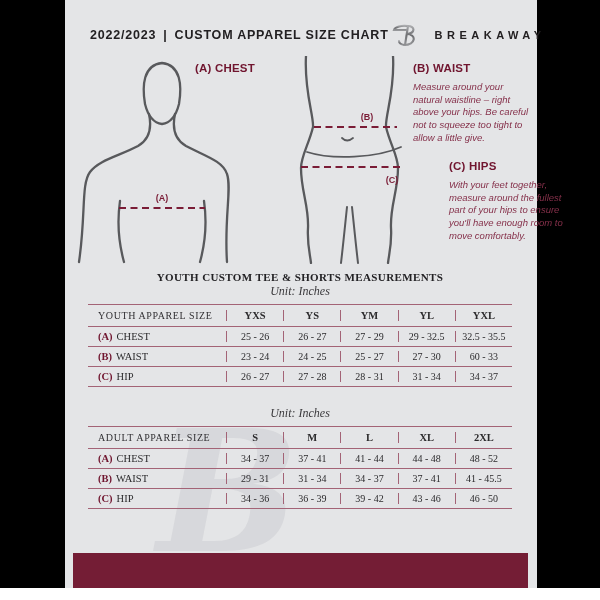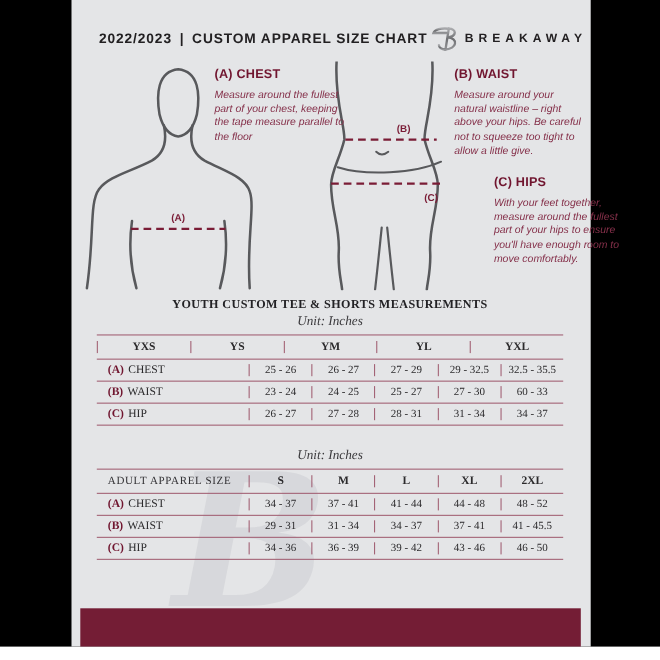--- a/index.html
+++ b/index.html
@@ -5,21 +5,21 @@
   html,body{margin:0;padding:0;}
   .stage{position:relative;width:600px;height:588px;background:#000;overflow:hidden;
          font-family:"Liberation Sans","DejaVu Sans",sans-serif;}
   .page{position:absolute;left:65px;top:0;width:472px;height:600px;background:#e4e5e7;}
 
   
   .hdr{position:absolute;top:22px;left:25px;right:9px;display:flex;align-items:center;}
   .hdr-title{font-size:12.5px;font-weight:bold;letter-spacing:.8px;color:#222022;white-space:nowrap;}
   .hdr-sep{margin:0 7px;font-weight:bold;color:#222022;}
   .hdr-right{margin-left:auto;display:flex;align-items:center;gap:8px;}
-  .brand{font-size:11px;font-weight:bold;letter-spacing:4.5px;color:#232022;}
+  .brand{font-size:11px;font-weight:bold;letter-spacing:4.5px;color:#232022;margin-left:12px;}
 
   
   .note{position:absolute;z-index:2;}
   .note h3{margin:0 0 7px 0;font-size:11.5px;font-weight:bold;color:#70152f;letter-spacing:.2px;}
   .note p{margin:0;font-size:9.5px;font-style:italic;line-height:1.34;color:#85304a;}
   .note-chest{left:130px;top:62px;width:120px;}
   .note-waist{left:348px;top:62px;width:116px;}
   .note-hips{left:348px;top:160px;width:116px;margin-left:36px;}
 
   .fig{position:absolute;z-index:1;}
@@ -99,38 +99,38 @@
         <path d="M65,151 C67,170 69,190 71,207" stroke-width="2"></path>
       </g>
       <path d="M27,71 L110,71" stroke="#7a1c36" stroke-width="2" stroke-dasharray="7 4.5" fill="none"></path>
       <text x="80" y="64" text-anchor="middle" font-size="9" font-weight="bold" fill="#7a1c36">(B)</text>
       <path d="M14,111 L114,111" stroke="#7a1c36" stroke-width="2" stroke-dasharray="7 4.5" fill="none"></path>
       <text x="105" y="127" text-anchor="middle" font-size="9" font-weight="bold" fill="#7a1c36">(C)</text>
     </svg>
 
     <div class="note note-chest">
       <h3>(A) CHEST</h3>
-      <p>Measure around the fullest part of your chest, keeping the tape measure parallel to the floor</p>
     </div>
     <div class="note note-waist">
       <h3>(B) WAIST</h3>
       <p>Measure around your natural waistline – right above your hips. Be careful not to squeeze too tight to allow a little give.</p>
     </div>
     <div class="note note-hips">
       <h3>(C) HIPS</h3>
       <p>With your feet together, measure around the fullest part of your hips to ensure you'll have enough room to move comfortably.</p>
     </div>
 
     <div class="wm">B</div>
 
     <div class="tbl-block tbl-youth">
       <div class="tbl-title">YOUTH CUSTOM TEE &amp; SHORTS MEASUREMENTS</div>
       <div class="tbl-unit">Unit: Inches</div>
       <div class="tbl">
         <div class="tr head">
+          <div class="td lbl">YOUTH APPAREL SIZE</div>
           <div class="td">YXS</div>
           <div class="td">YS</div>
           <div class="td">YM</div>
           <div class="td">YL</div>
           <div class="td">YXL</div>
         </div>
         <div class="tr">
           <div class="td lbl">
             <span class="row-key">(A)</span><span class="row-lbl">CHEST</span>
           </div>

